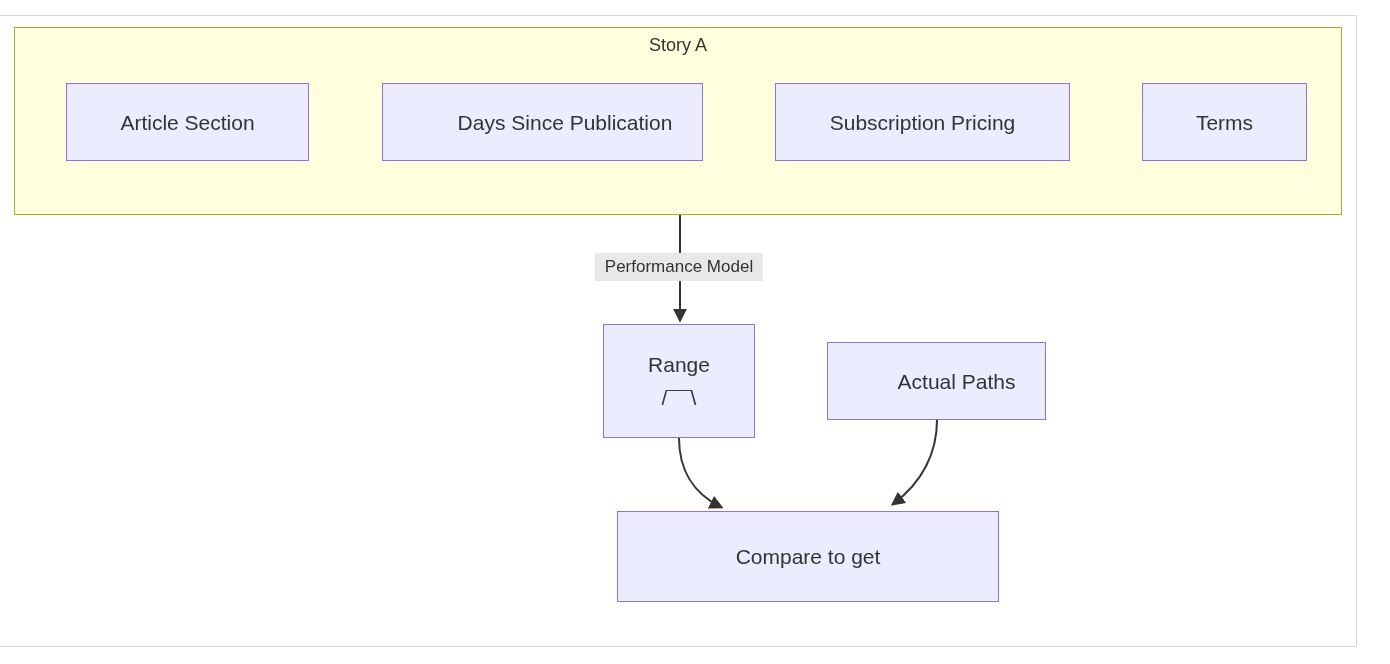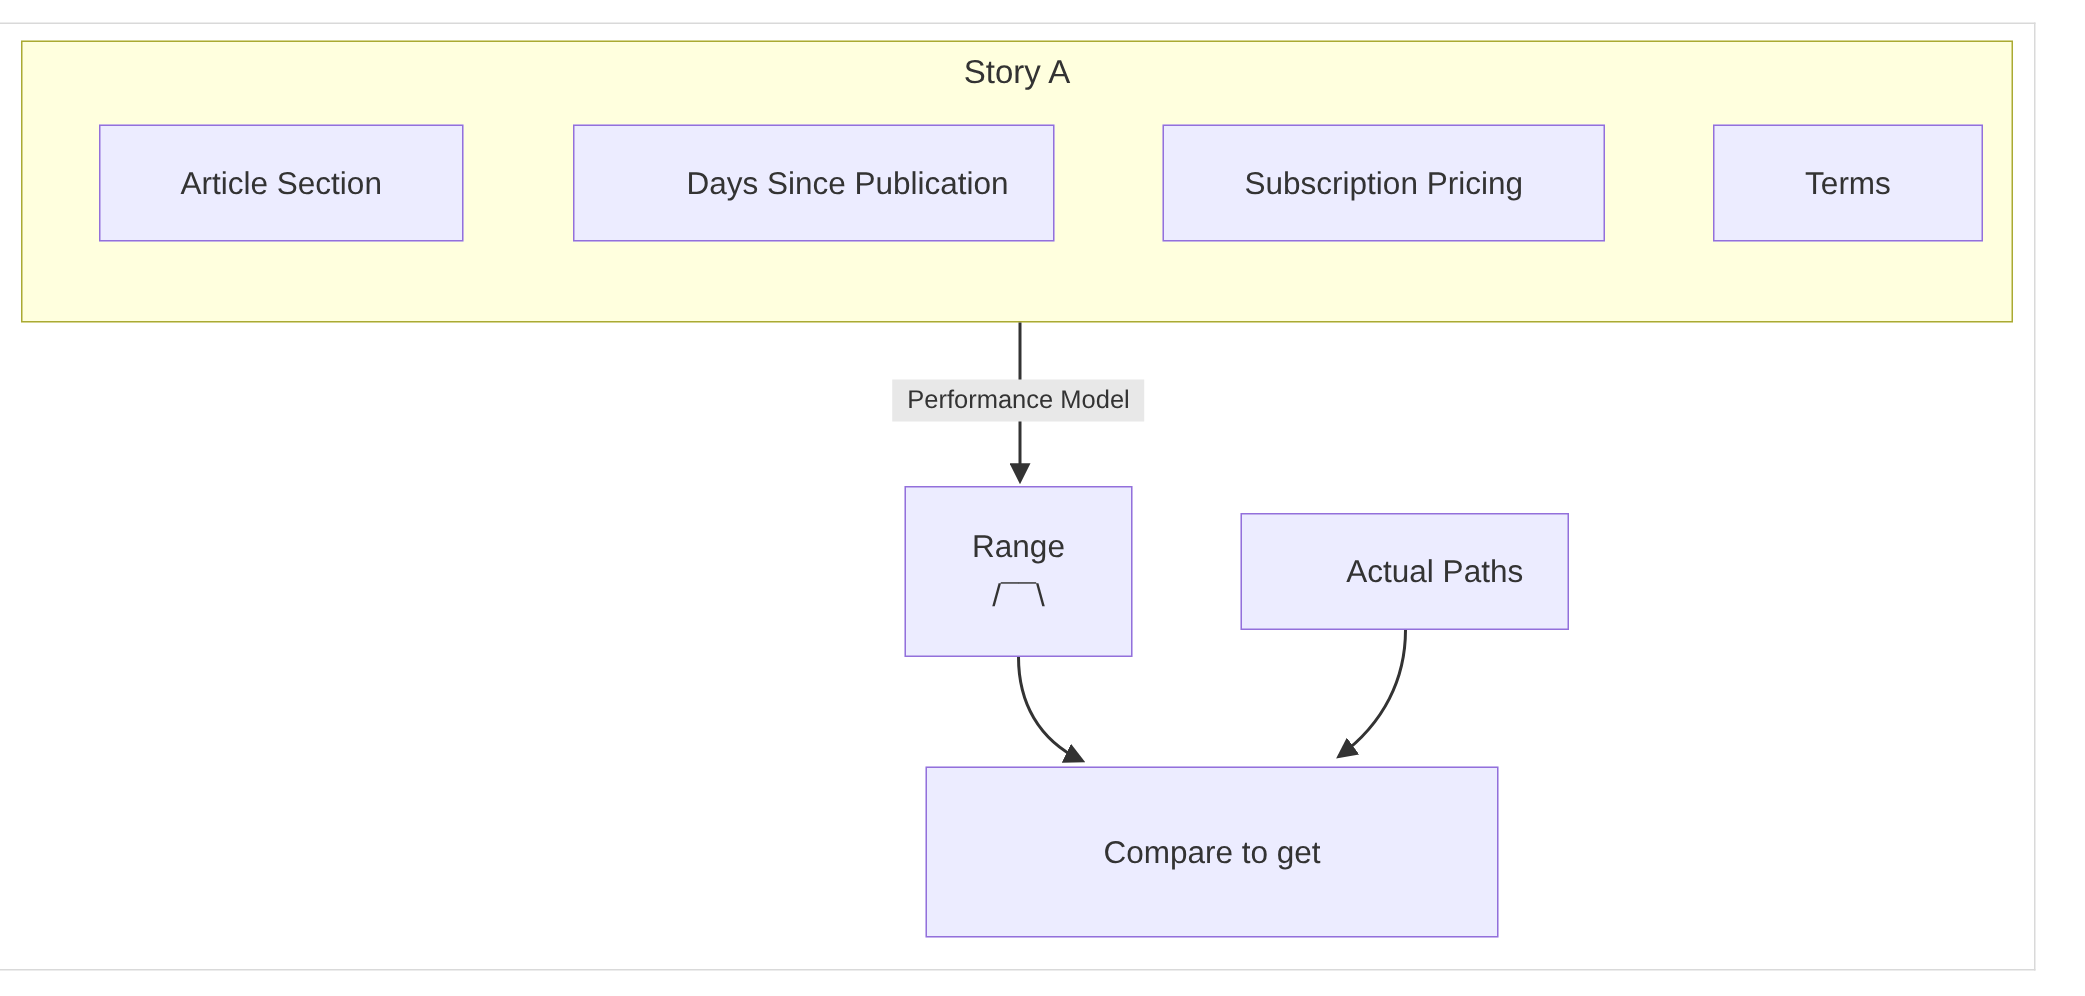--- a/index.html
+++ b/index.html
@@ -36,44 +36,44 @@
     background: var(--subgraph-fill, #ffffde);
     border: 1px solid var(--subgraph-border, #aaaa33);
     box-sizing: border-box;
   }
   .subgraph-label {
     position: absolute;
     top: 7px;
     left: 0;
     right: 0;
     text-align: center;
-    font-size: 22px;
+    font-size: 18px;
     color: var(--text, #333333);
   }
   .node {
     position: absolute;
     background: var(--node-fill, #ececff);
     border: 1px solid var(--node-border, #9370db);
     box-sizing: border-box;
     display: flex;
     flex-direction: column;
     align-items: center;
     justify-content: center;
     font-size: 21px;
     color: var(--text, #333333);
     text-align: center;
   }
   .node .line { line-height: 33px; }
   .node-article      { left: 66px;   top: 83px;  width: 243px; height: 78px; }
   .node-days         { left: 382px;  top: 83px;  width: 321px; height: 78px; padding-left: 45px; }
   .node-subscription { left: 775px;  top: 83px;  width: 295px; height: 78px; }
-  .node-terms        { left: 1142px; top: 83px;  width: 180px; height: 78px; justify-content: center; }
+  .node-terms        { left: 1142px; top: 83px;  width: 165px; height: 78px; justify-content: center; }
   .node-range        { left: 603px;  top: 324px; width: 152px; height: 114px; }
   .node-actual       { left: 827px;  top: 342px; width: 219px; height: 78px; padding-left: 40px; }
-  .node-compare      { left: 617px;  top: 511px; width: 382px; height: 114px; }
+  .node-compare      { left: 617px;  top: 511px; width: 382px; height: 91px; }
   .edges {
     position: absolute;
     left: 0;
     top: 0;
     pointer-events: none;
   }
   .edges path.edge {
     fill: none;
     stroke: var(--arrow, #333333);
     stroke-width: 2px;

